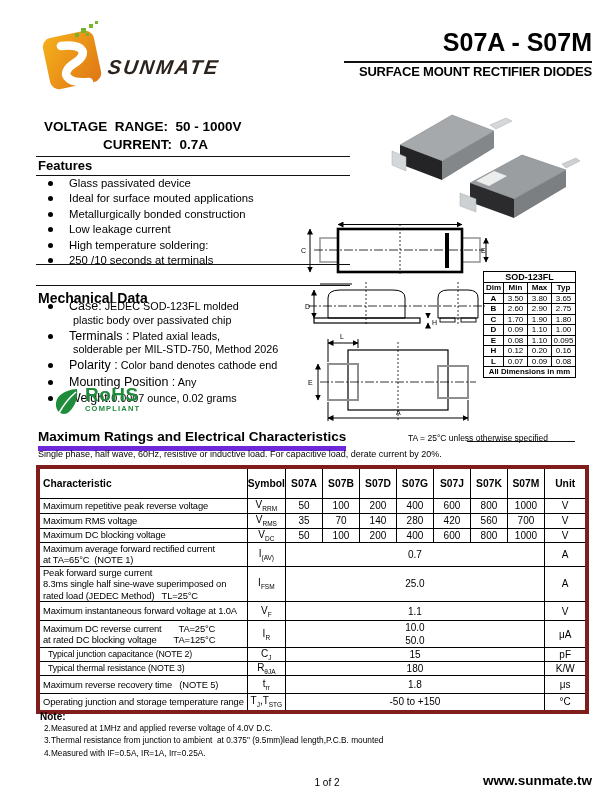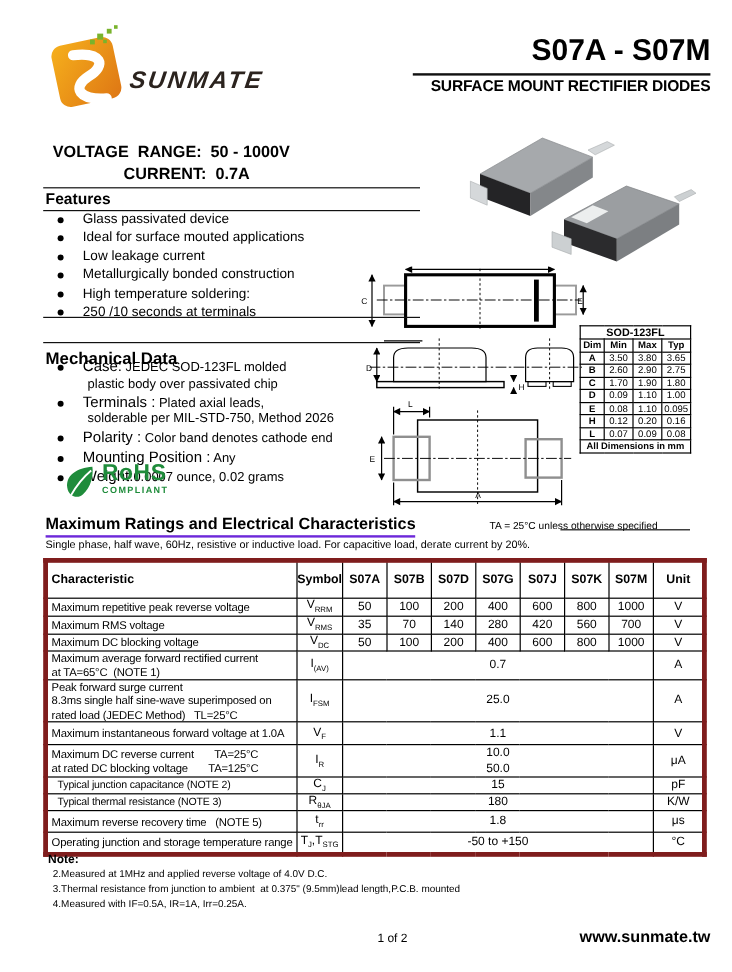--- a/index.html
+++ b/index.html
@@ -43,21 +43,21 @@
   .dim-table { position:absolute; left:483px; top:271px; border-collapse:collapse; }
   .dim-table td, .dim-table th { border:1px solid #000; font-size:8px; text-align:center;
        height:10.5px; padding:0 1px; }
   .dim-table .ttl { font-weight:bold; font-size:9px; }
   .dim-table .dimc { font-weight:bold; width:20px; }
   .dim-table .num { width:24px; }
   .dim-table .ftr { font-weight:bold; font-size:7.8px; }
 
   
   .ratings-head { position:absolute; left:38px; top:429px; font-size:13.5px; font-weight:bold;
-                  border-bottom:2px solid #6d28d9; padding-bottom:2px; }
+                  border-bottom:5px solid #6d28d9; padding-bottom:2px; }
   .ratings-cond { position:absolute; left:408px; top:433px; font-size:8.5px; }
   .cond-rule { position:absolute; left:467px; top:441px; width:108px; height:0; border-top:1.5px solid #111; }
   .ratings-sub { position:absolute; left:38px; top:449px; font-size:9px; }
 
   table.ratings { position:absolute; left:36px; top:465px; border-collapse:collapse;
                   table-layout:fixed; border:4px solid #7f1d1d; }
   table.ratings th, table.ratings td { border:1px solid #000; text-align:center;
        font-size:10px; padding:0; overflow:hidden; }
   table.ratings th { font-weight:bold; font-size:10.3px; }
   table.ratings th.char, table.ratings td.char { text-align:left; padding:0 3px; }
@@ -116,25 +116,25 @@
       <div class="feat-item">
         <span class="bullet"></span>
         <span>Glass passivated device</span>
       </div>
       <div class="feat-item">
         <span class="bullet"></span>
         <span>Ideal for surface mouted applications</span>
       </div>
       <div class="feat-item">
         <span class="bullet"></span>
+        <span>Metallurgically bonded construction</span>
+      </div>
+      <div class="feat-item">
+        <span class="bullet"></span>
         <span>Low leakage current</span>
-      </div>
-      <div class="feat-item">
-        <span class="bullet"></span>
-        <span>Metallurgically bonded construction</span>
       </div>
       <div class="feat-item">
         <span class="bullet"></span>
         <span>High temperature soldering:</span>
       </div>
       <div class="feat-item">
         <span class="bullet"></span>
         <span> 250   /10 seconds at terminals</span>
       </div>
     </div>

